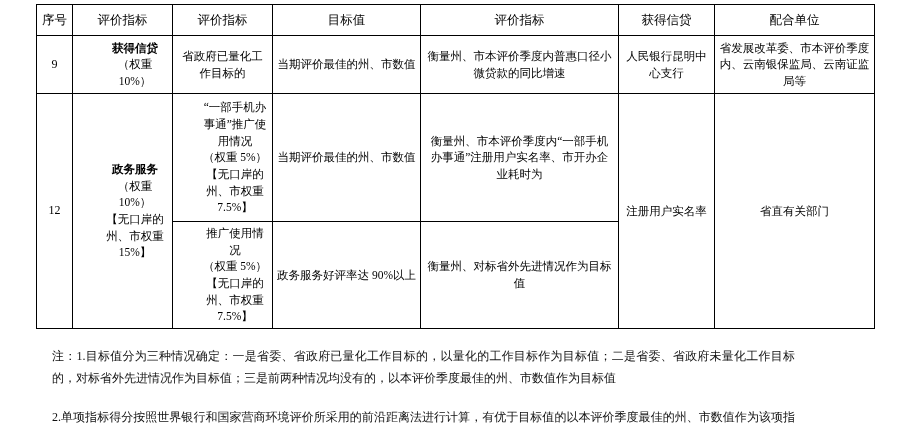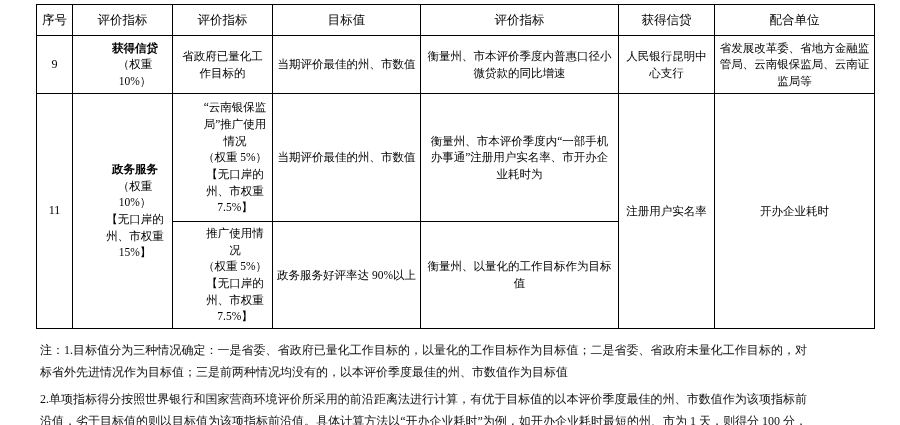--- a/index.html
+++ b/index.html
@@ -56,21 +56,21 @@
     display: block;
   }
   .notes {
     margin-top: 10px;
     font-size: 12px;
     line-height: 1.85;
     text-align: justify;
     color: #111;
   }
   .notes p {
-    margin: 4px;
+    margin: 16px;
     text-indent: 0;
   }
   .indent2 {
     text-indent: 2.4em;
   }
   col.c-seq { width: 36px; }
   col.c-ind { width: 100px; }
   col.c-con { width: 100px; }
   col.c-tgt { width: 148px; }
   col.c-exp { width: 198px; }
@@ -110,55 +110,55 @@
         <td class="cell">
           <span class="inner">
             <div class="bold">获得信贷</div>
             <div>（权重 10%）</div>
           </span>
         </td>
         <td class="cell">省政府已量化工作目标的</td>
         <td class="cell">当期评价最佳的州、市数值</td>
         <td class="cell">衡量州、市本评价季度内普惠口径小微贷款的同比增速</td>
         <td class="cell">人民银行昆明中心支行</td>
-        <td class="cell">省发展改革委、省地方金融监管局、云南银保监局、云南证监局等</td>
+        <td class="cell">省发展改革委、市本评价季度内、云南银保监局、云南证监局等</td>
       </tr>
 
       <tr style="height:128px;">
-        <td class="num" rowspan="2">11</td>
+        <td class="num" rowspan="2">12</td>
         <td class="cell" rowspan="2">
           <span class="inner">
             <div class="bold">政务服务</div>
             <div>（权重 10%）</div>
             <div>【无口岸的州、市权重 15%】</div>
           </span>
         </td>
         <td class="cell">
           <span class="inner">
-            <div>“云南银保监局”推广使用情况</div>
+            <div>“一部手机办事通”推广使用情况</div>
             <div>（权重 5%）</div>
             <div>【无口岸的州、市权重 7.5%】</div>
           </span>
         </td>
         <td class="cell">当期评价最佳的州、市数值</td>
         <td class="cell">衡量州、市本评价季度内“一部手机办事通”注册用户实名率、市开办企业耗时为</td>
         <td class="cell" rowspan="2">注册用户实名率</td>
-        <td class="cell" rowspan="2">开办企业耗时</td>
+        <td class="cell" rowspan="2">省直有关部门</td>
       </tr>
 
       <tr style="height:84px;">
         <td class="cell">
           <span class="inner">
             <div>推广使用情况</div>
             <div>（权重 5%）</div>
             <div>【无口岸的州、市权重 7.5%】</div>
           </span>
         </td>
         <td class="cell">政务服务好评率达 90%以上</td>
-        <td class="cell">衡量州、以量化的工作目标作为目标值</td>
+        <td class="cell">衡量州、对标省外先进情况作为目标值</td>
       </tr>
     </tbody>
   </table>
 
   <div class="notes">
     <p class="indent2">注：1.目标值分为三种情况确定：一是省委、省政府已量化工作目标的，以量化的工作目标作为目标值；二是省委、省政府未量化工作目标的，对标省外先进情况作为目标值；三是前两种情况均没有的，以本评价季度最佳的州、市数值作为目标值</p>
     <p class="indent2">2.单项指标得分按照世界银行和国家营商环境评价所采用的前沿距离法进行计算，有优于目标值的以本评价季度最佳的州、市数值作为该项指标前沿值，劣于目标值的则以目标值为该项指标前沿值。具体计算方法以“开办企业耗时”为例，如开办企业耗时最短的州、市为 1 天，则得分 100 分，乘以权重15%最终得分为 15 分；耗时最长的州、市为 10 天，则得分 0 分；某州、市开办企业耗时为 3 天，则得分为（10-3）/（10-1）=77.78 分，乘以权重15%最终得分为 11.67 分</p>
   </div>
 
 </div>

